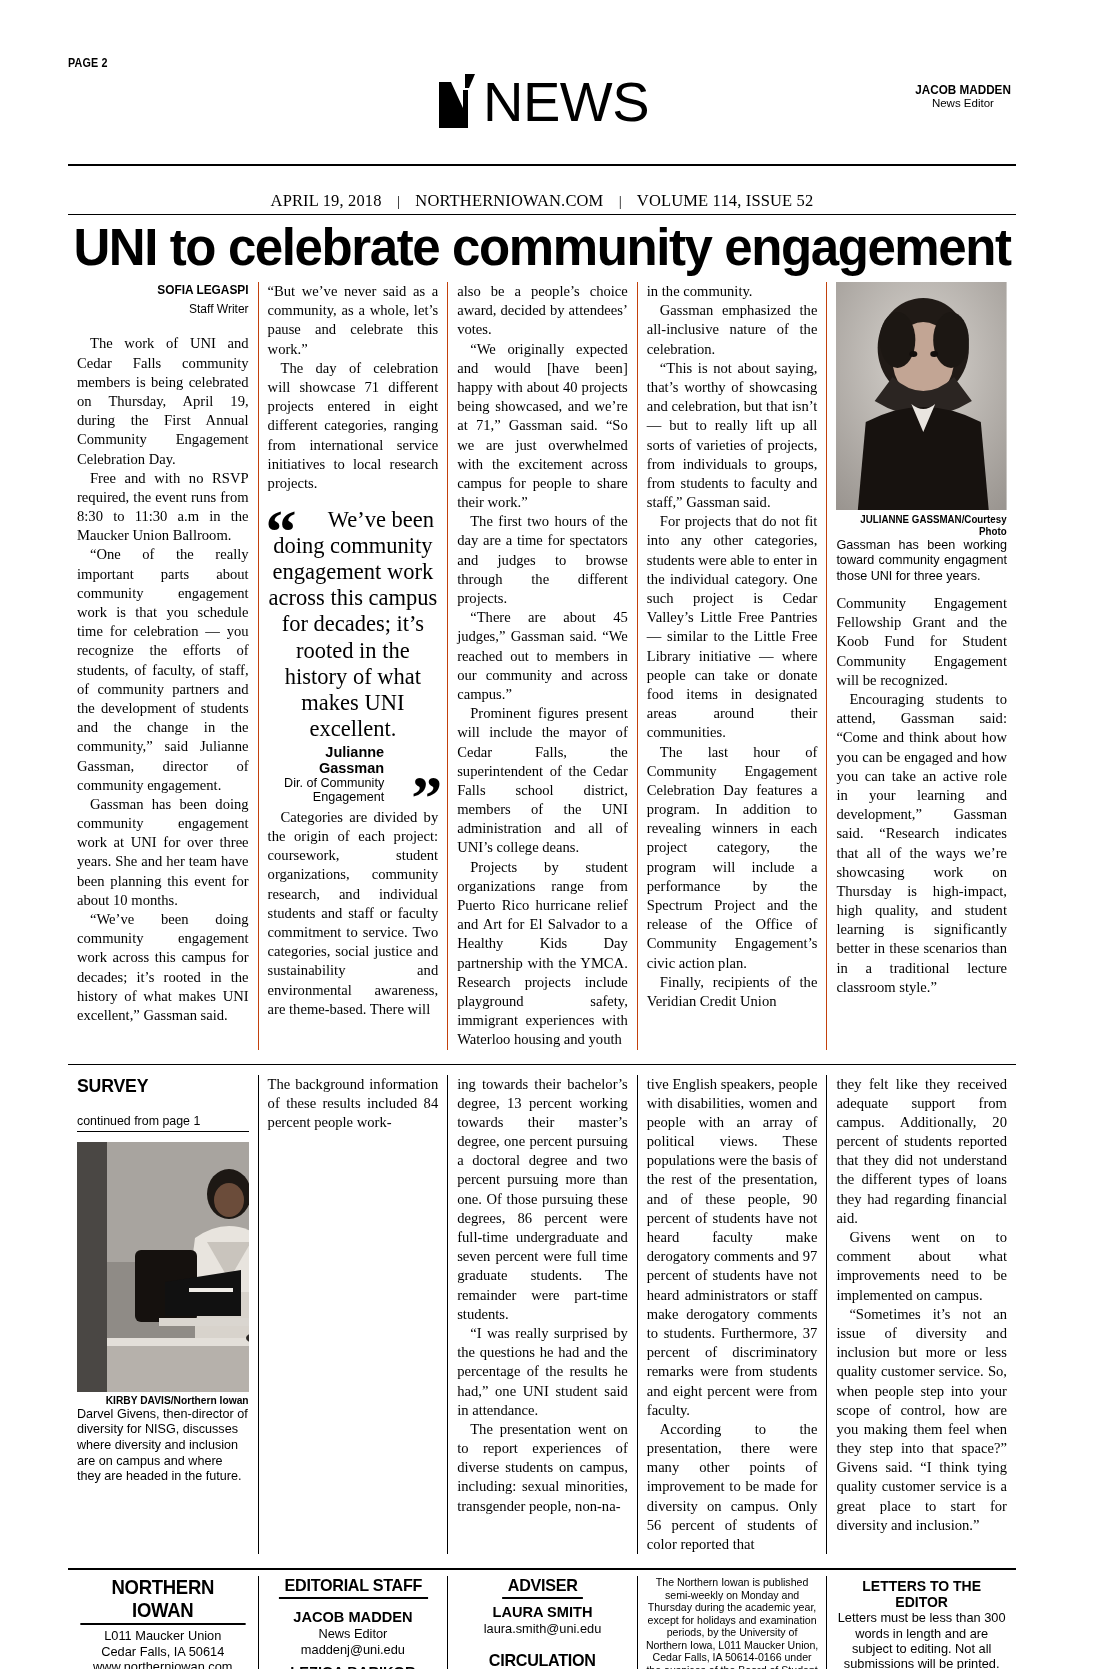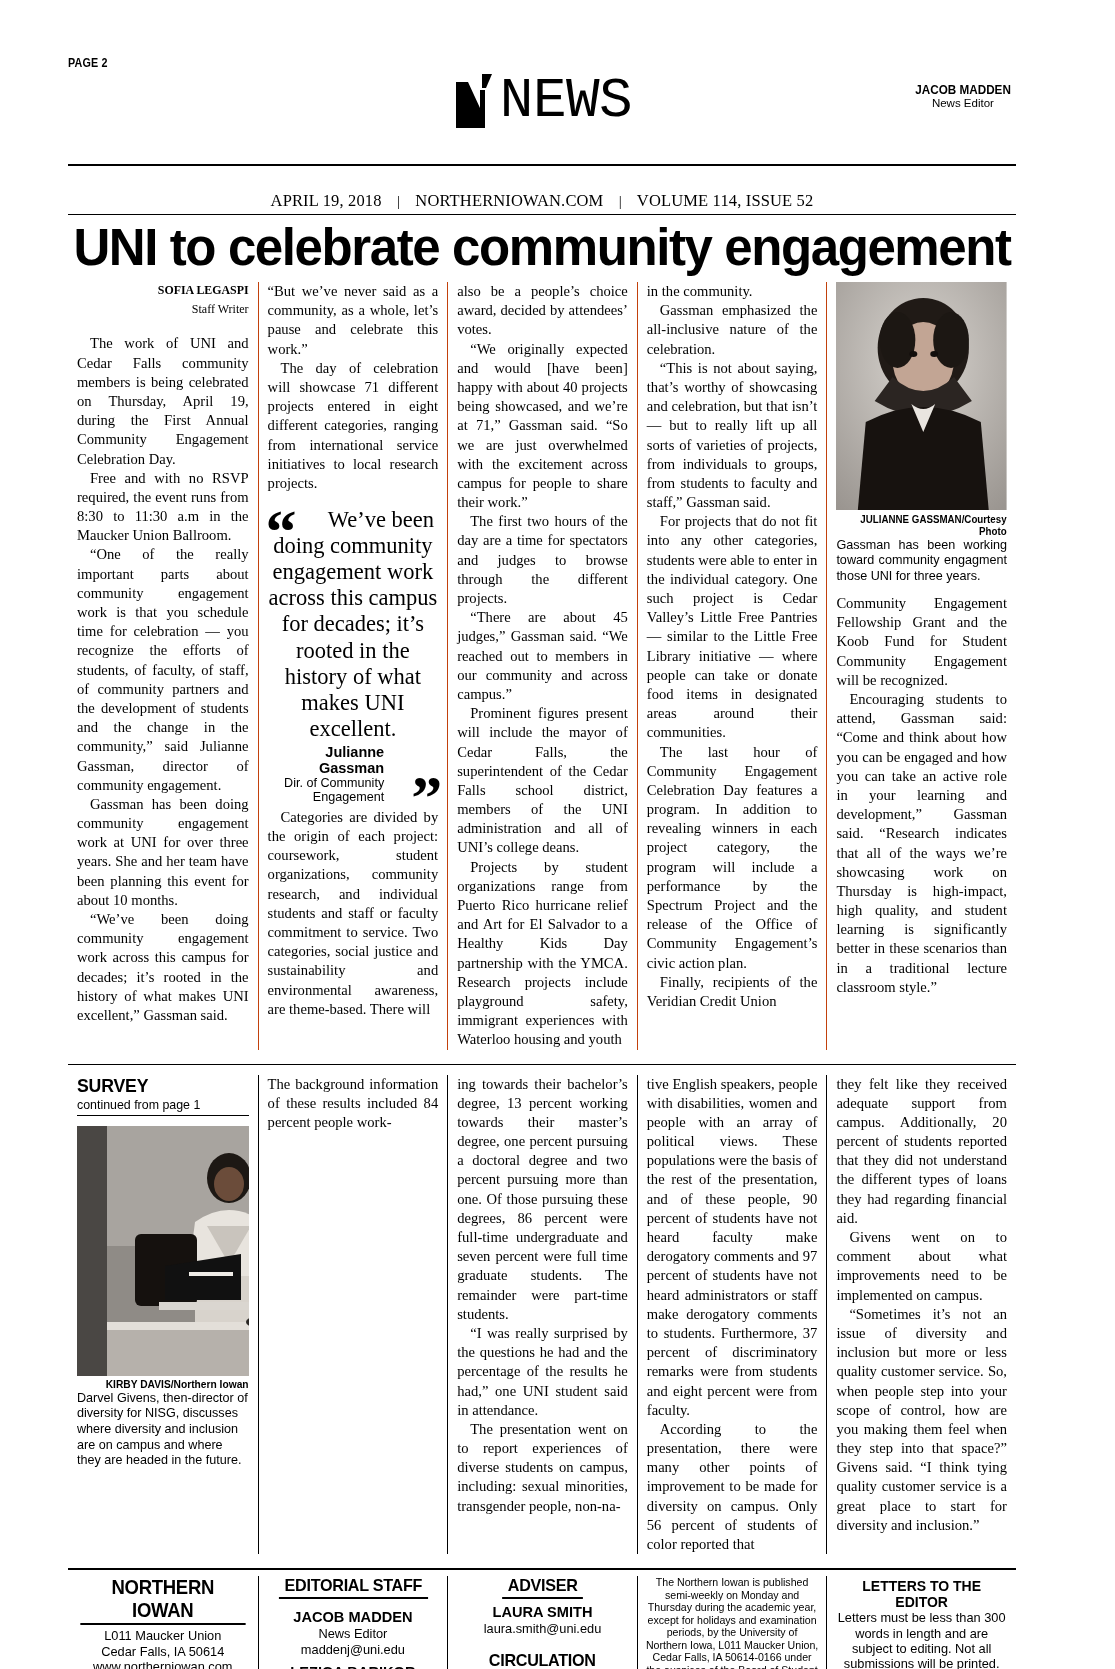--- a/index.html
+++ b/index.html
@@ -21,21 +21,21 @@
     font-weight:bold; font-size:12.5px; letter-spacing:.2px;
     transform:scaleX(.86); transform-origin:left center;
   }
   .section-logo {
     position:absolute; left:0; right:0; top:58px;
     display:flex; justify-content:center; align-items:flex-end;
   }
   .logo-mark { position:relative; width:46px; height:56px; margin-right:2px; }
   .logo-mark svg { display:block; }
   .logo-word {
-    font-family:Liberation Mono, monospace;
+    font-family:Liberation Sans, sans-serif;
     font-size:56px; line-height:.92; letter-spacing:-.5px;
   }
   .editor-block {
     position:absolute; right:0; top:68px; text-align:center;
     font-family:"Liberation Sans", sans-serif; line-height:1.18;
   }
   .editor-name { font-weight:bold; font-size:13px; transform:scaleX(.9); transform-origin:center; }
   .editor-title { font-size:11.5px; }
 
   .rule-thick { border-top:2.2px solid #000; margin-top:2px; }
@@ -54,21 +54,21 @@
     margin:7px 0 8px; white-space:nowrap;
     transform:scaleX(1.0);
   }
 
   
   .story { display:flex; gap:0; }
   .col { width:189.6px; padding:0 9px; position:relative; }
   .col + .col { border-left:1px solid #c2410c; }
   .col.nodiv { border-left:none; }
 
-  .byline { text-align:right; font-family:Liberation Serif, serif; line-height:1.2; margin-bottom:17px;}
+  .byline { text-align:right; font-family:Liberation Sans, sans-serif; line-height:1.2; margin-bottom:17px;}
   .byline .bn { font-weight:bold; font-size:13.5px; transform:scaleX(.88); transform-origin:right center; display:block;}
   .byline .bt { font-size:12px; }
 
   p.body {
     font-family:"Liberation Serif", serif;
     font-size:14.6px; line-height:1.315;
     text-align:justify; text-justify:inter-word;
     margin:0; text-indent:13px;
     hyphens:auto; -webkit-hyphens:auto;
   }
@@ -111,21 +111,21 @@
   .mid-rule { border-top:1.4px solid #000; margin:14px 0 0; }
   .survey { display:flex; margin-top:10px; }
   .scol { width:189.6px; padding:0 9px; position:relative; }
   .scol + .scol { border-left:1px solid #000; }
   .scol.nodiv { border-left:none; }
 
   .survey-head {
     font-family:"Liberation Sans", sans-serif; font-weight:bold;
     font-size:19px; letter-spacing:-.2px; transform:scaleX(.93); transform-origin:left center;
   }
-  .survey-sub { font-family:"Liberation Sans", sans-serif; font-size:12.4px; margin-top:1px; }
+  .survey-sub { font-family:"Liberation Sans", sans-serif; font-size:12.4px; margin-top:17px; }
   .survey-rule { border-top:1.3px solid #000; margin:3px 0 10px; }
 
   .survey-photo { position:relative; overflow:hidden; }
   .sp-credit {
     font-family:"Liberation Sans", sans-serif; font-weight:bold; font-size:11px;
     text-align:right; transform:scaleX(.93); transform-origin:right center; margin-top:2px;
   }
   .sp-cap {
     font-family:"Liberation Sans", sans-serif; font-size:12.6px;
     line-height:1.25; margin-top:1px;

